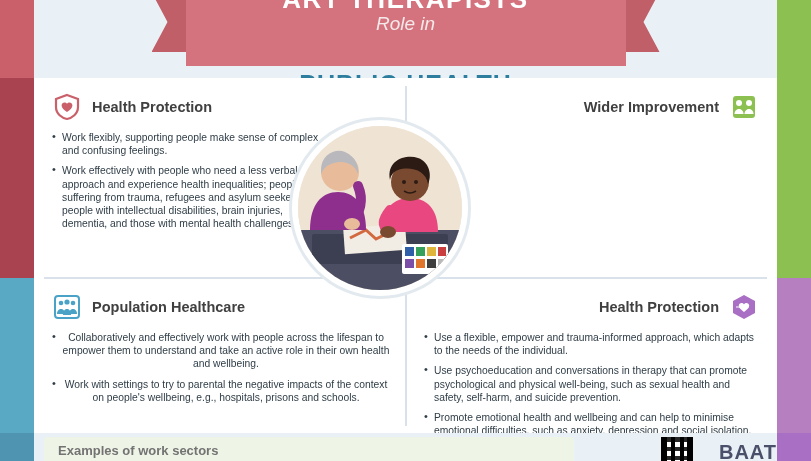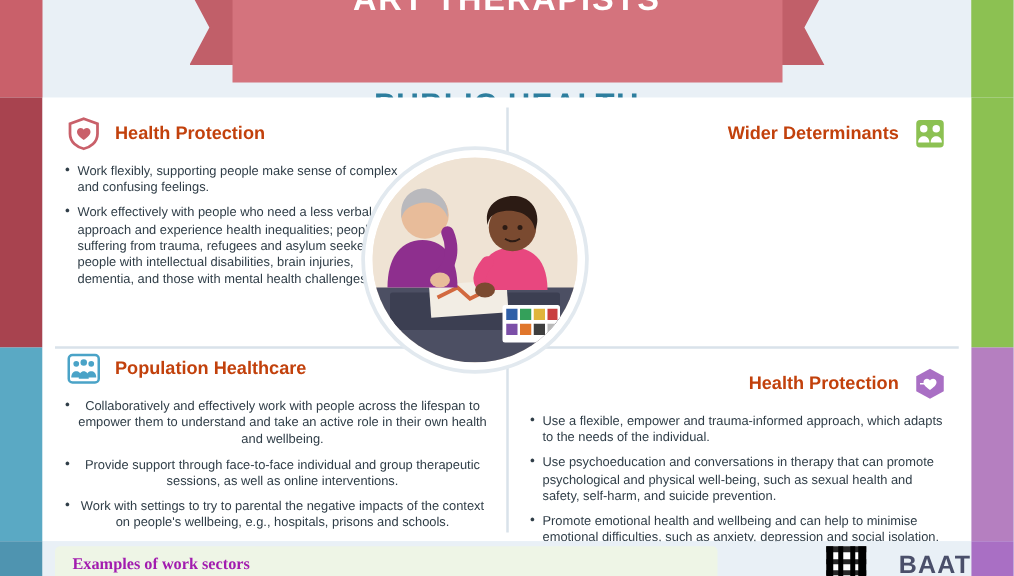--- a/index.html
+++ b/index.html
@@ -57,32 +57,32 @@
 
   
   .grid {
     position: absolute; left: 34px; top: 78px;
     width: 743px; height: 355px;
     background: #ffffff;
   }
   .cell { position: absolute; padding: 14px 18px 8px 18px; }
   .c-tl { left: 0;     top: 0;   width: 372px; height: 200px; }
   .c-tr { left: 372px; top: 0;   width: 371px; height: 200px; }
-  .c-bl { left: 0;     top: 188px; width: 424px; height: 155px; }
+  .c-bl { left: 0;     top: 200px; width: 424px; height: 155px; }
   .c-br { left: 372px; top: 200px; width: 371px; height: 155px; }
 
   .vline { position: absolute; left: 371px; top: 8px; width: 2px; height: 340px; background: #d9e2ea; }
   .hline { position: absolute; left: 10px; top: 199px; width: 723px; height: 2px; background: #d9e2ea; }
 
   .cell-head {
     display: flex; align-items: center; gap: 10px; margin-bottom: 9px;
   }
   .cell-head.right { flex-direction: row-reverse; }
   .cell-title {
-    font-size: 14.5px; font-weight: bold; color: #c2410c; text-align: right;
+    font-size: 14.5px; font-weight: bold; color: #404040; text-align: right;
   }
   .icon-badge {
     width: 30px; height: 30px; flex: 0 0 30px;
     display: flex; align-items: center; justify-content: center;
   }
 
   ul.bullets { list-style: none; }
   ul.bullets li {
     position: relative;
     font-size: 10.3px; line-height: 13.2px; color: #2f3d47;
@@ -116,21 +116,21 @@
     width: 743px; height: 28px;
     background: #e9f0f6;
   }
   .sectors-box {
     position: absolute; left: 44px; top: 437px;
     width: 530px; height: 30px;
     background: #eef5e6;
     border-radius: 4px 4px 0 0;
     padding: 6px 14px;
   }
-  .sectors-title { font-size: 13px; font-weight: bold; color: #a21caf; font-family: Liberation Serif, serif; }
+  .sectors-title { font-size: 13px; font-weight: bold; color: #737373; }
 
   .qr {
     position: absolute; right: 118px; top: 437px;
     width: 32px; height: 32px;
     background:
       linear-gradient(90deg,#000 0 6px,transparent 6px 10px,#000 10px 14px,transparent 14px 19px,#000 19px 23px,transparent 23px 26px,#000 26px 32px),
       #fff;
     background-size: 32px 4px;
     background-repeat: repeat-y;
   }
@@ -161,20 +161,21 @@
   <div class="edge edge-r strip-top" style="background:#8cc152"></div>
   <div class="edge edge-r strip-mid1" style="background:#8cc152"></div>
   <div class="edge edge-r strip-mid2" style="background:#b57fc0"></div>
   <div class="edge edge-r strip-bot" style="background:#a96fc4"></div>
 
   <div class="banner-wrap">
     <div class="ribbon-left"></div>
     <div class="ribbon-right"></div>
     <div class="banner">
       <div class="line1">ART THERAPISTS</div>
+      <div class="line2">Role in</div>
     </div>
   </div>
   <div class="banner-sub">PUBLIC HEALTH</div>
 
   <div class="grid">
     <div class="vline"></div>
     <div class="hline"></div>
 
     <div class="cell c-tl">
       <div class="cell-head">
@@ -196,21 +197,21 @@
       <div class="cell-head right">
         <div class="icon-badge">
           <svg width="28" height="28" viewBox="0 0 28 28">
             <rect x="3" y="3" width="22" height="22" rx="3" fill="#8cc152"></rect>
             <circle cx="9" cy="10" r="3" fill="#ffffff"></circle>
             <circle cx="19" cy="10" r="3" fill="#ffffff"></circle>
             <path d="M4.5 21 C4.5 17.5 7 16 9 16 C11 16 13.5 17.5 13.5 21 Z" fill="#ffffff"></path>
             <path d="M14.5 21 C14.5 17.5 17 16 19 16 C21 16 23.5 17.5 23.5 21 Z" fill="#ffffff"></path>
           </svg>
         </div>
-        <div class="cell-title">Wider Determinants</div>
+        <div class="cell-title">Wider Improvement</div>
       </div>
       <ul class="bullets">
       </ul>
     </div>
 
     <div class="cell c-bl">
       <div class="cell-head">
         <div class="icon-badge">
           <svg width="28" height="28" viewBox="0 0 28 28">
             <rect x="2" y="3" width="24" height="22" rx="3" fill="none" stroke="#4aa3c7" stroke-width="2"></rect>
@@ -219,21 +220,20 @@
             <circle cx="20" cy="10" r="2.3" fill="#4aa3c7"></circle>
             <path d="M4 21 C4 17.5 6 16 8 16 C10 16 12 17.5 12 21 Z" fill="#4aa3c7"></path>
             <path d="M10 22 C10 17.8 12 16 14 16 C16 16 18 17.8 18 22 Z" fill="#4aa3c7"></path>
             <path d="M16 21 C16 17.5 18 16 20 16 C22 16 24 17.5 24 21 Z" fill="#4aa3c7"></path>
           </svg>
         </div>
         <div class="cell-title">Population Healthcare</div>
       </div>
       <ul class="bullets">
         <li>Collaboratively and effectively work with people across the lifespan to empower them to understand and take an active role in their own health and wellbeing.</li>
-        <li>Provide support through face-to-face individual and group therapeutic sessions, as well as online interventions.</li>
         <li>Work with settings to try to parental the negative impacts of the context on people's wellbeing, e.g., hospitals, prisons and schools.</li>
       </ul>
     </div>
 
     <div class="cell c-br">
       <div class="cell-head right">
         <div class="icon-badge">
           <svg width="28" height="28" viewBox="0 0 28 28">
             <path d="M14 2 L25 8 V20 L14 26 L3 20 V8 Z" fill="#a96fc4"></path>
             <path d="M14 19 C11 16.6 8.8 15.2 8.8 12.8 C8.8 11.1 10.1 10 11.6 10 C12.6 10 13.6 10.6 14 11.4 C14.4 10.6 15.4 10 16.4 10 C17.9 10 19.2 11.1 19.2 12.8 C19.2 15.2 17 16.6 14 19 Z" fill="#ffffff"></path>

